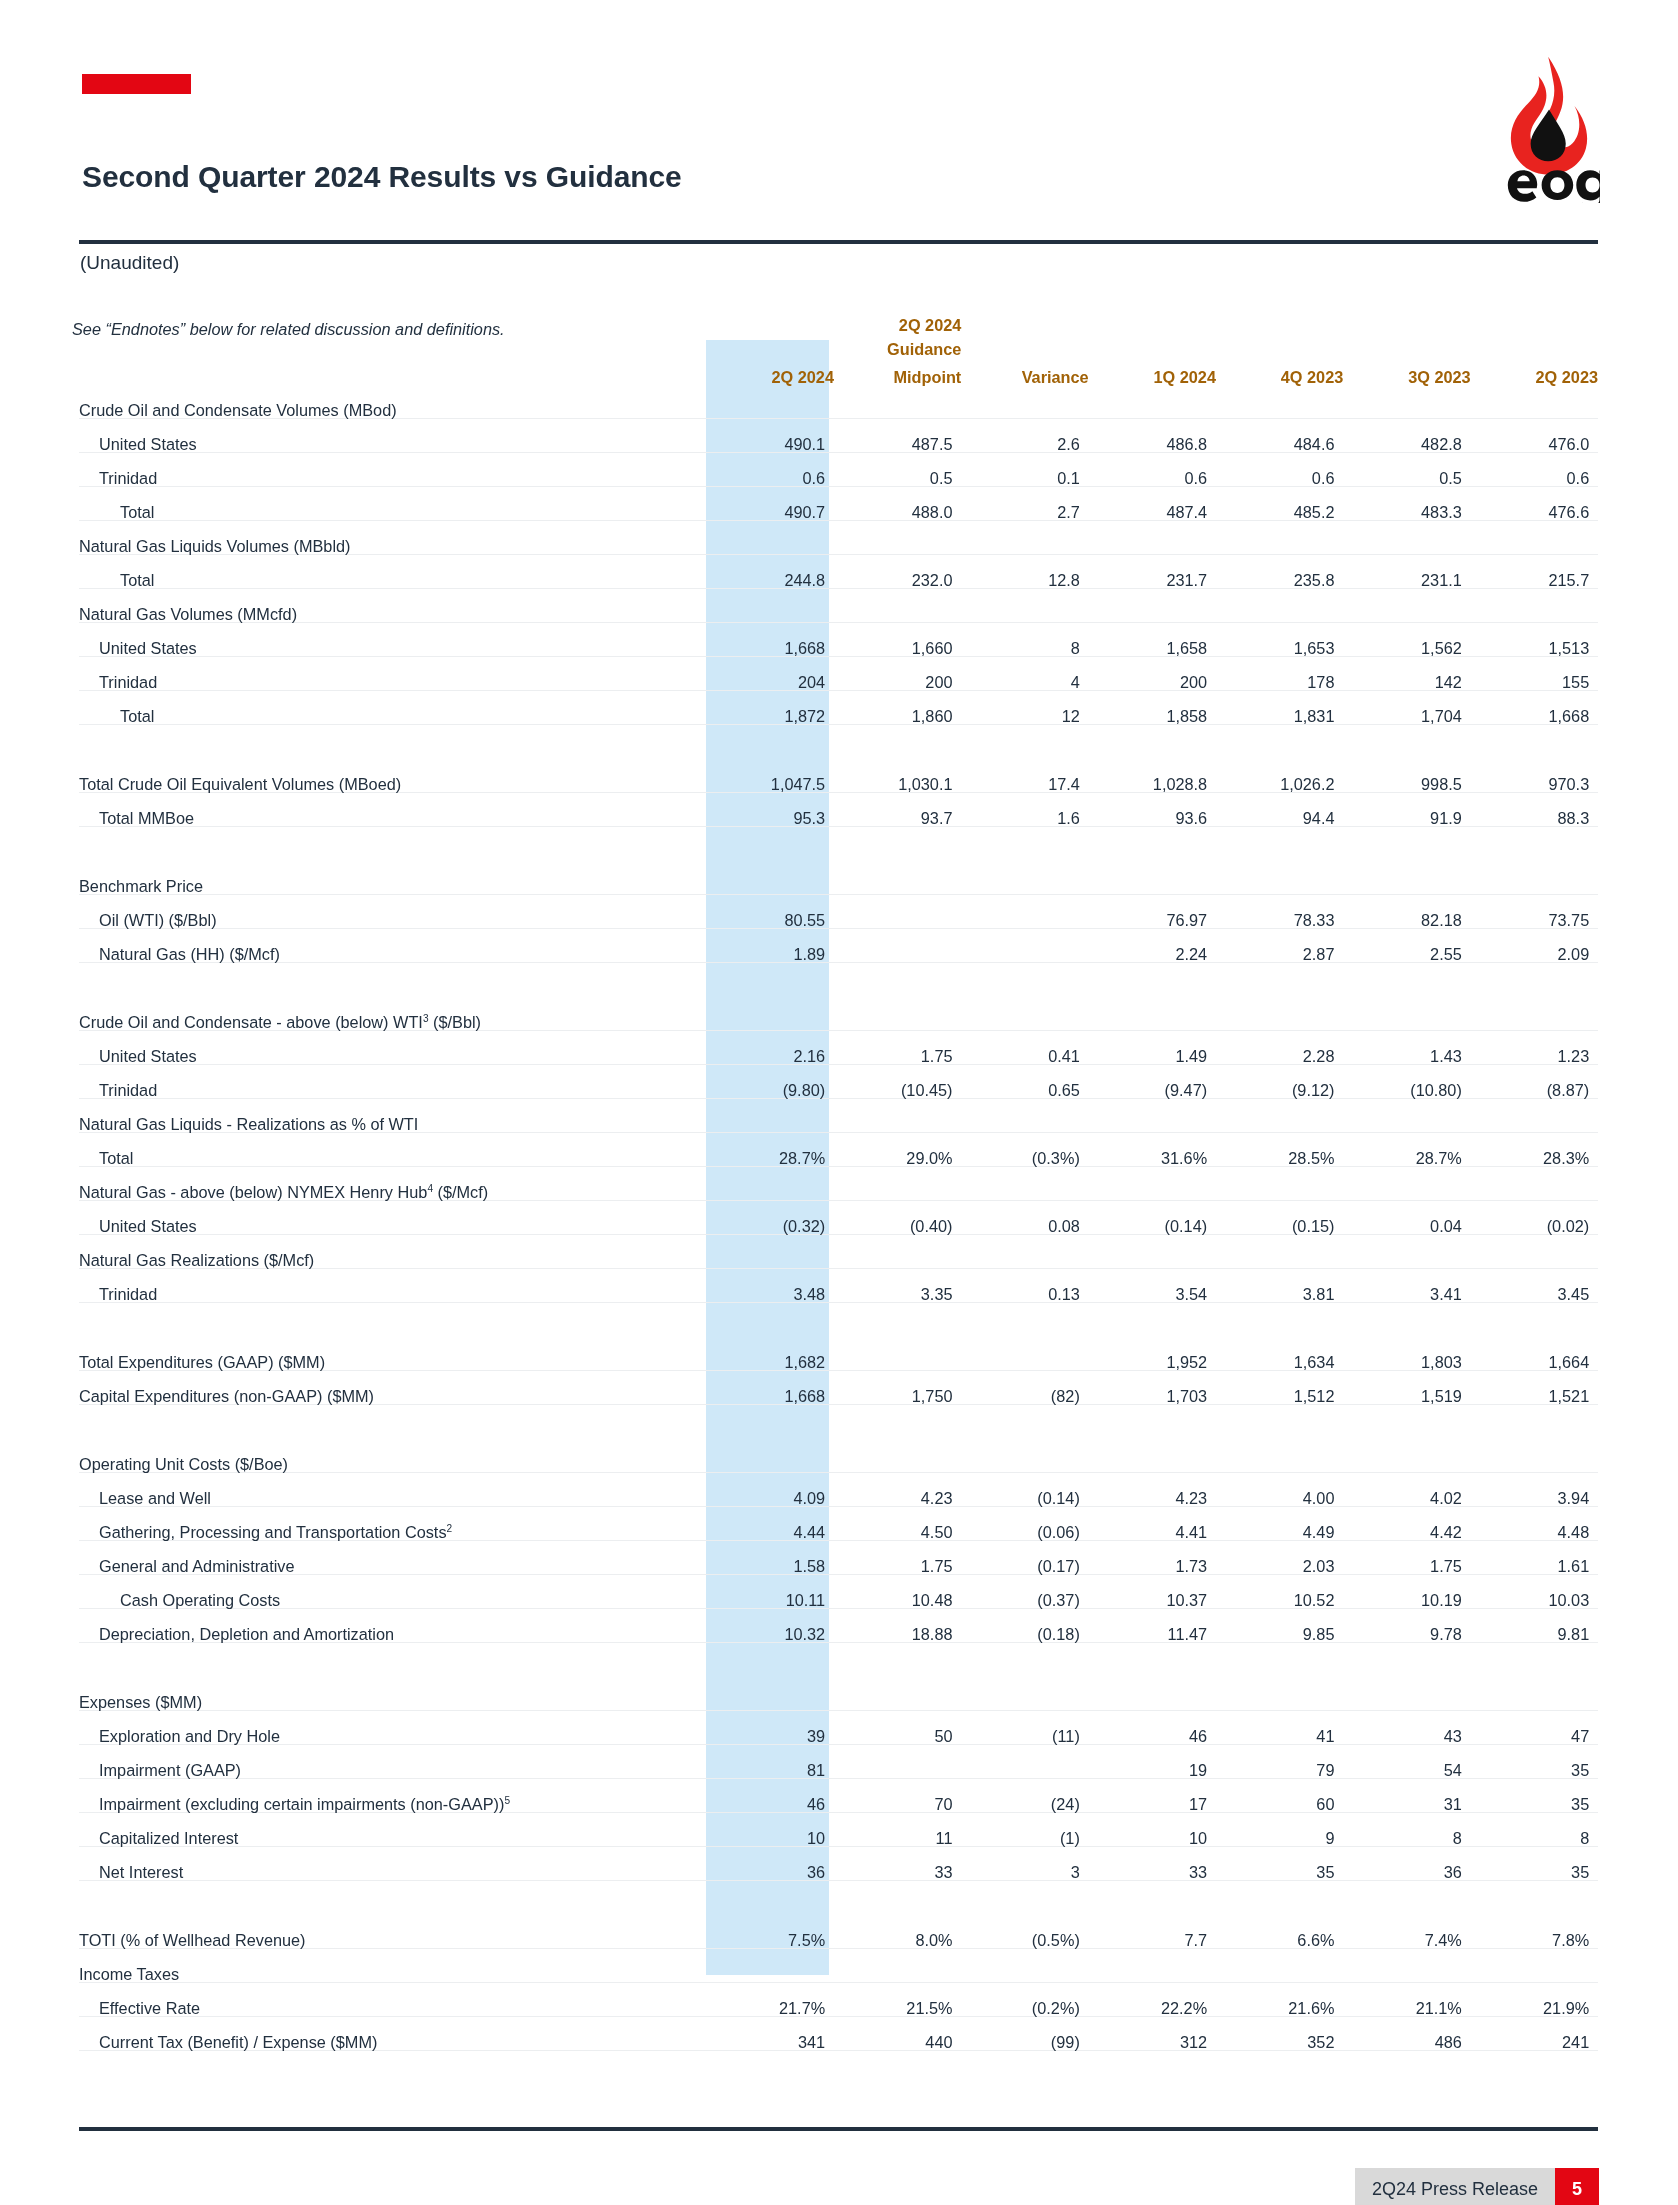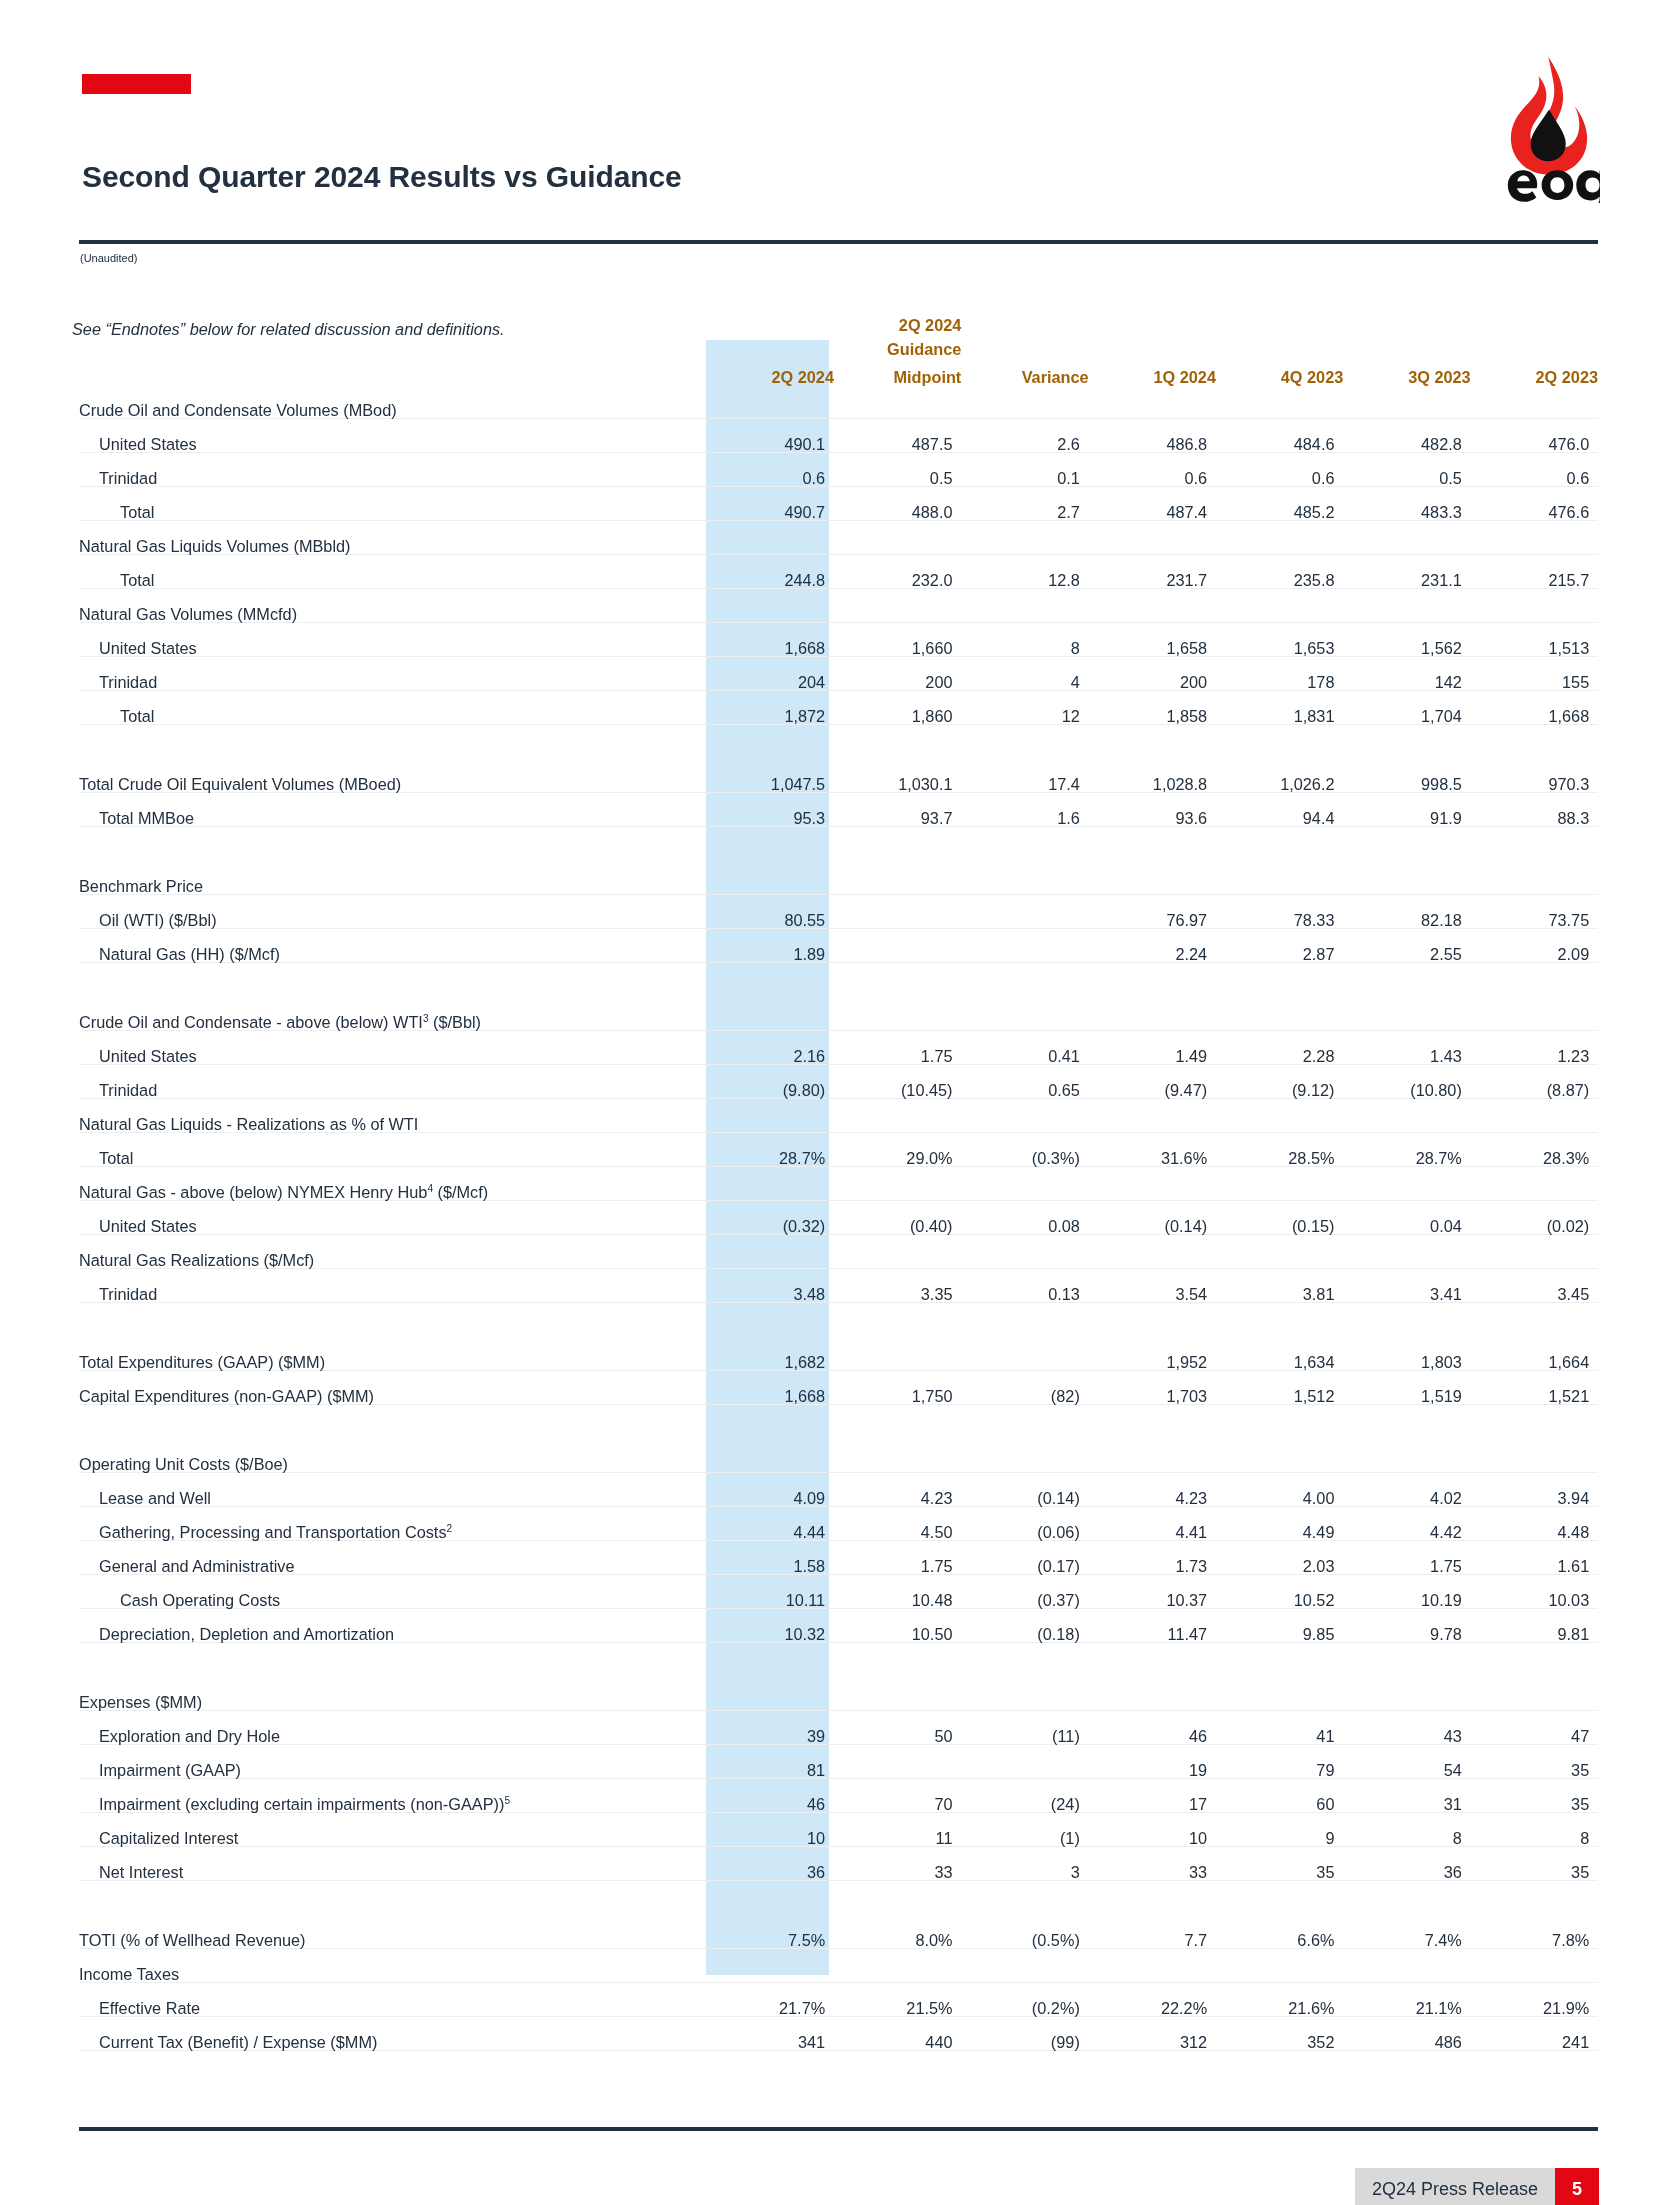--- a/index.html
+++ b/index.html
@@ -58,21 +58,21 @@
     top: 240px;
     width: 1519px;
     height: 4px;
     background: #22303f;
   }
 
   .unaudited {
     position: absolute;
     left: 80px;
     top: 252px;
-    font-size: 11px;
+    font-size: 19px;
     color: #22303f;
   }
 
   .endnote-line {
     position: absolute;
     left: 72px;
     top: 320px;
     font-size: 16.3px;
     font-style: italic;
     color: #22303f;
@@ -615,21 +615,21 @@
           <td class="num">10.48</td>
           <td class="num">(0.37)</td>
           <td class="num">10.37</td>
           <td class="num">10.52</td>
           <td class="num">10.19</td>
           <td class="num">10.03</td>
         </tr>
         <tr>
           <td class="lbl i1">Depreciation, Depletion and Amortization</td>
           <td class="num">10.32</td>
-          <td class="num">10.50</td>
+          <td class="num">18.88</td>
           <td class="num">(0.18)</td>
           <td class="num">11.47</td>
           <td class="num">9.85</td>
           <td class="num">9.78</td>
           <td class="num">9.81</td>
         </tr>
         <tr class="spacer nolines">
           <td class="lbl"></td>
           <td class="num"></td>
           <td class="num"></td>

